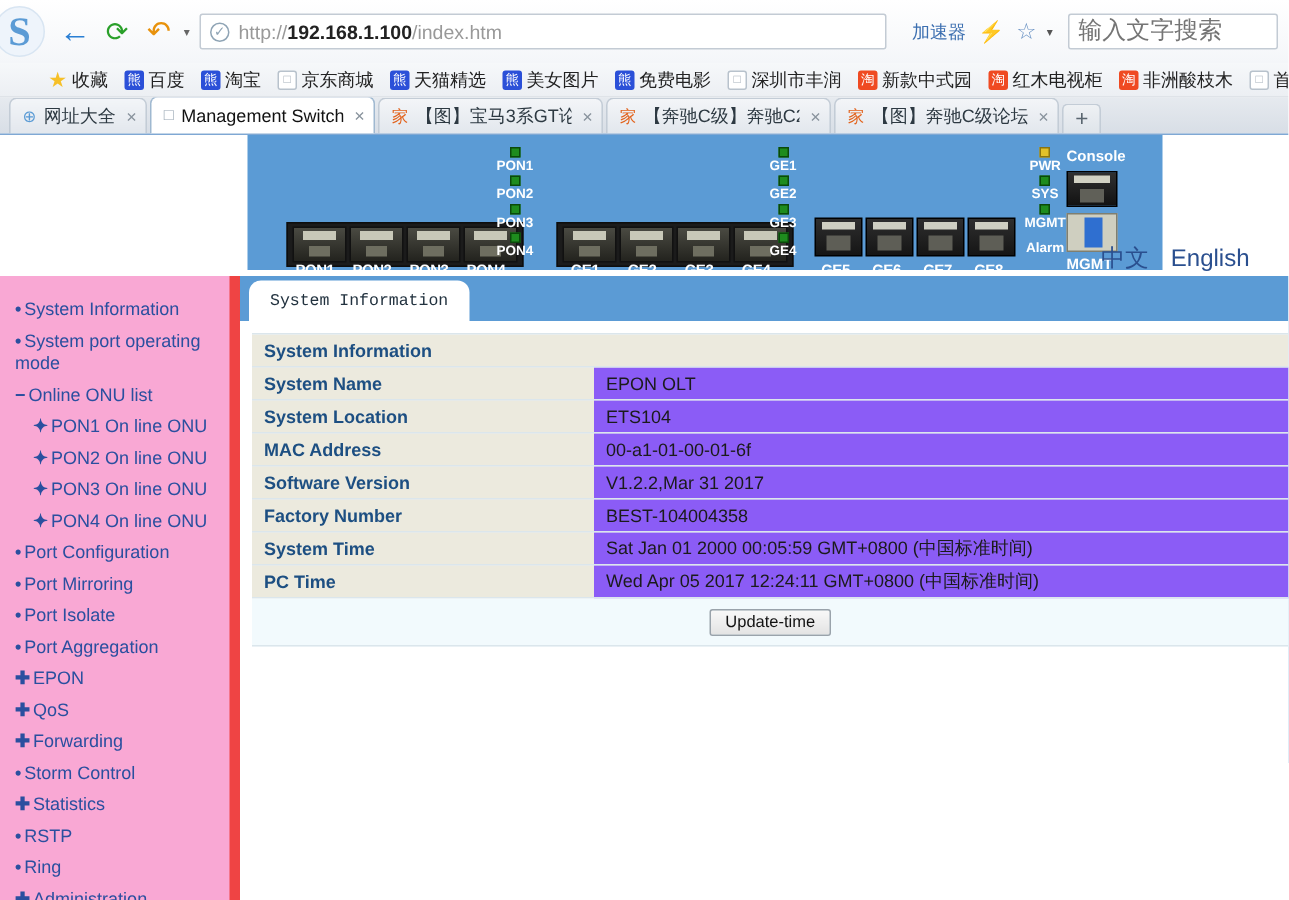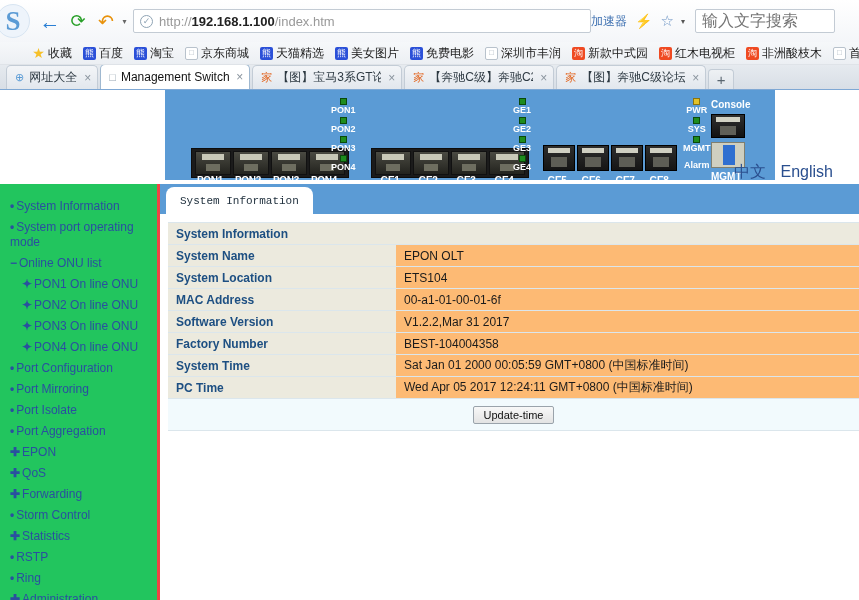--- a/index.html
+++ b/index.html
@@ -77,21 +77,21 @@
     line-height: 1;
   }
   .url-text {
     font-size: 13px; color: #999;
     font-family: "Liberation Sans", sans-serif;
     white-space: nowrap;
   }
   .url-text b { color: #222; font-weight: bold; }
   .accel {
     font-size: 12px; color: #3c6fb0;
-    margin-left: 0; white-space: nowrap;
+    margin-left: 17px; white-space: nowrap;
     cursor: pointer;
   }
   .tool-ic {
     margin-left: 8px; font-size: 14px; color: #4b83c4; cursor: pointer;
   }
   .tool-ic.star { color: #6b93c4; font-size: 15px; }
   .tool-ic.tiny { font-size: 8px; color: #555; margin-left: 7px; }
   .searchbox {
     width: 140px; height: 24px;
     margin-left: 10px;
@@ -292,22 +292,22 @@
   .dev-txt {
     position: absolute;
     font-size: 10px; color: #ffffff; font-weight: bold;
     line-height: 1;
   }
 
   
   .body-wrap { display: flex; height: 416px; }
   .sidebar {
     width: 160px;
-    background: #22c55e;
-    border-right: 3px solid #ef4444;
+    background: #f9a8d4;
+    border-right: 7px solid #ef4444;
     padding: 12px 0 0 6px;
     flex: 0 0 160px;
   }
   .menu-item {
     font-size: 12px;
     color: #2a4f9f;
     padding: 3px 2px 3px 4px;
     line-height: 1.25;
     cursor: pointer;
     white-space: nowrap;
@@ -354,21 +354,21 @@
     border-bottom: 1px solid #dbe6ec;
     padding: 2px 8px;
   }
   td.lbl {
     width: 228px;
     background: #eceade;
     color: #1d4f82;
     font-weight: bold;
   }
   td.val {
-    background: #fdba74;
+    background: #8b5cf6;
     color: #1b1b1b;
   }
   tr.hdr td.lbl, tr.hdr td.val { background: #eceade; }
   .btn-row {
     background: #f2fafd;
     text-align: center;
     padding: 6px 0;
     border-bottom: 1px solid #dbe6ec;
   }
   .update-btn {

